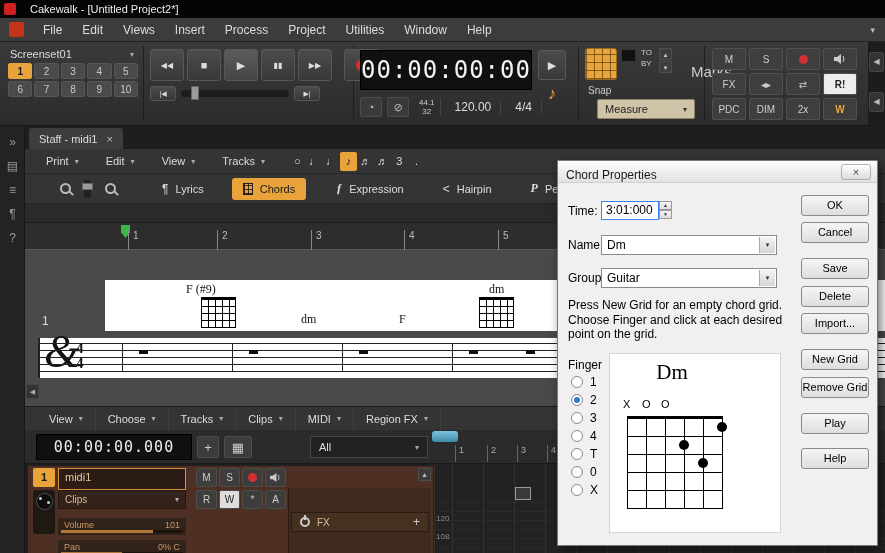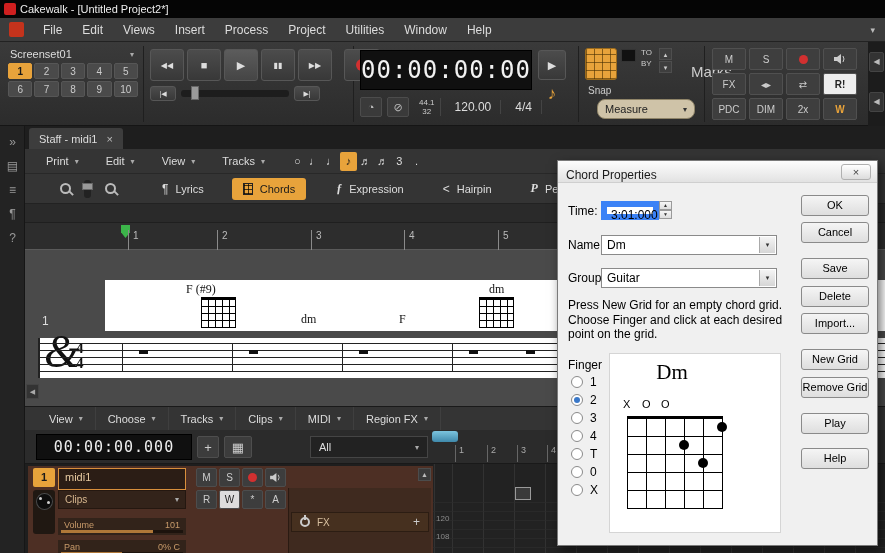--- a/index.html
+++ b/index.html
@@ -1,20 +1,20 @@
 <!DOCTYPE html>
 <html><head>
 <meta charset="utf-8">
 <style>
   * { margin:0; padding:0; box-sizing:border-box; }
   body { font-family:"Liberation Sans",sans-serif; background:#555; }
   #root { position:relative; width:885px; height:553px; background:#2a2a2a; overflow:hidden; font-size:12px; color:#ccc; }
 
   
-  .titlebar { position:absolute; left:0; top:0; width:885px; height:18px; background:#050505; color:#eee; display:flex; align-items:center; gap:4px; padding-left:4px; font-size:11px; }
+  .titlebar { position:absolute; left:0; top:0; width:885px; height:18px; background:#050505; color:#eee; display:flex; align-items:center; gap:14px; padding-left:4px; font-size:11px; }
   .appicon { width:12px; height:12px; background:#cf1f1f; border-radius:2px; }
   .menubar { position:absolute; left:0; top:18px; width:885px; height:24px; background:#3c3c3c; display:flex; align-items:center; color:#ddd; font-size:12px; border-bottom:1px solid #222; }
   .menu-logo { width:15px; height:15px; background:#c4331c; margin:0 9px; border-radius:2px; }
   .menu-item { padding:0 10px; height:100%; display:flex; align-items:center; cursor:default; }
   .menu-overflow { margin-left:auto; padding-right:10px; font-size:9px; color:#bbb; }
 
   
   .toolbar { position:absolute; left:0; top:42px; width:885px; height:84px; background:linear-gradient(#3a3a3a,#2c2c2c); border-bottom:1px solid #151515; }
   .vsep { position:absolute; top:4px; height:76px; width:1px; background:#1f1f1f; }
 
@@ -43,21 +43,21 @@
 
   .snapmod { position:absolute; left:585px; top:5px; width:114px; height:76px; }
   .snap-grid { position:absolute; left:0; top:1px; width:32px; height:32px; border-radius:3px; background:#e8a33b;
     background-image:repeating-linear-gradient(0deg, rgba(70,45,0,.6) 0 1px, transparent 1px 8px), repeating-linear-gradient(90deg, rgba(70,45,0,.6) 0 1px, transparent 1px 8px); border:1px solid #9a6a1c; }
   .snap-black { position:absolute; left:36px; top:2px; width:15px; height:13px; background:#111; border:1px solid #333; }
   .toby { position:absolute; left:56px; top:1px; display:flex; flex-direction:column; gap:2px; font-size:8px; color:#ccc; }
   .marks-col { position:absolute; left:74px; top:1px; display:flex; flex-direction:column; gap:1px; }
   .mini { width:13px; height:12px; background:#3e3e3e; border:1px solid #4e4e4e; font-size:7px; color:#ccc; text-align:center; line-height:11px; }
   .marks-label { position:absolute; left:90px; top:16px; font-size:15px; color:#ccc;padding-left:16px; }
   .snap-label { position:absolute; left:3px; top:38px; font-size:10px; color:#ccc; }
-  .measure-dd { position:absolute; left:12px; top:52px; width:98px; height:20px; background:#cfc3a8; color:#222; font-size:11px; display:flex; align-items:center; justify-content:space-between; padding:0 7px; border-radius:8px; border:1px solid #8f8468; }
+  .measure-dd { position:absolute; left:12px; top:52px; width:98px; height:20px; background:#cfc3a8; color:#222; font-size:11px; display:flex; align-items:center; justify-content:space-between; padding:0 7px; border-radius:2px; border:1px solid #8f8468; }
   .arr-dark { font-size:8px; color:#333; }
 
   .mix { position:absolute; left:712px; top:6px; display:grid; grid-template-columns:repeat(4,34px); grid-auto-rows:22px; gap:3px; }
   .mbtn { background:#3e3e3e; border:1px solid #505050; border-radius:2px; color:#ccc; font-size:10px; display:flex; align-items:center; justify-content:center; }
   .mbtn.rbang { background:#ededed; color:#222; font-weight:bold; }
   .mbtn.worange { color:#e8a33b; font-weight:bold; }
   .dot-sm { width:9px; height:9px; border-radius:50%; background:#d23030; }
   .edge { position:absolute; right:0; top:0; width:17px; height:84px; background:#1c1c1c; }
   .edge-btn { position:absolute; right:1px; width:15px; height:20px; background:#333; border:1px solid #444; border-radius:2px; color:#bbb; font-size:8px; text-align:center; line-height:18px; }
 
@@ -134,21 +134,21 @@
   .clipspane { position:absolute; left:408px; top:0; width:452px; height:89px; background:#222; background-image:repeating-linear-gradient(90deg, #323232 0 1px, transparent 1px 31px); background-position:19px 0; }
   .lanes { position:absolute; left:0; right:0; top:38px; bottom:0; background:repeating-linear-gradient(180deg, #2c2c2c 0 1px, transparent 1px 9px); opacity:.7; }
   .scalenum { position:absolute; left:3px; font-size:8px; color:#8a8a8a; }
   .clipbox { position:absolute; left:82px; top:23px; width:16px; height:13px; border:1px solid #9a9a9a; background:#3a3a3a; }
 
   
   .dialog { position:absolute; left:557px; top:160px; width:321px; height:386px; background:#f0f0f0; border:1px solid #7a7a7a; box-shadow:3px 4px 10px rgba(0,0,0,.55); z-index:10; color:#000; font-size:12px; }
   .dlg-title { position:absolute; left:0; top:0; right:0; height:22px; background:linear-gradient(#fdfdfd,#e2e2e2); border-bottom:1px solid #cfcfcf; display:flex; align-items:flex-end; padding:0 8px; font-size:12px; color:#1a1a1a; }
   .dlg-close { position:absolute; right:6px; top:3px; width:30px; height:16px; border:1px solid #b0b0b0; border-radius:3px; background:linear-gradient(#fff,#dcdcdc); text-align:center; line-height:14px; font-size:11px; color:#444; }
   .dlbl { position:absolute; font-size:12px; color:#000; }
-  .dfield { position:absolute; height:19px; background:#fff; border:6px solid #3b82f6; font-size:12px; line-height:17px; padding-left:4px; }
+  .dfield { position:absolute; height:19px; background:#fff; border:1px solid #3b82f6; font-size:12px; line-height:17px; padding-left:4px; }
   .spin { position:absolute; width:13px; height:19px; }
   .spin-b { display:block; width:13px; height:9px; background:linear-gradient(#f6f6f6,#ddd); border:1px solid #9a9a9a; font-size:5px; text-align:center; line-height:7px; color:#333; }
   .combo { position:absolute; height:20px; background:#fff; border:1px solid #8a8a8a; font-size:12px; line-height:18px; padding-left:5px; }
   .combo-arr { position:absolute; right:1px; top:1px; bottom:1px; width:16px; background:linear-gradient(#f4f4f4,#d6d6d6); border-left:1px solid #aaa; display:flex; align-items:center; justify-content:center; font-size:7px; color:#333; }
   .dinstr { position:absolute; font-size:12px; line-height:1.22; color:#000; }
   .rrow { position:absolute; left:13px; display:flex; gap:7px; align-items:center; font-size:12px; }
   .radio { width:12px; height:12px; border:1px solid #8a8a8a; border-radius:50%; background:#fff; position:relative; }
   .radio.sel::after { content:""; position:absolute; left:2px; top:2px; width:6px; height:6px; border-radius:50%; background:#3a78c8; }
   .diagram { position:absolute; left:51px; top:192px; width:172px; height:180px; background:#fff; border:1px solid #d5d5d5; }
   .dm-title { position:absolute; left:2px; top:6px; width:120px; text-align:center; font-family:"Liberation Serif",serif; font-size:21px; color:#000; }

